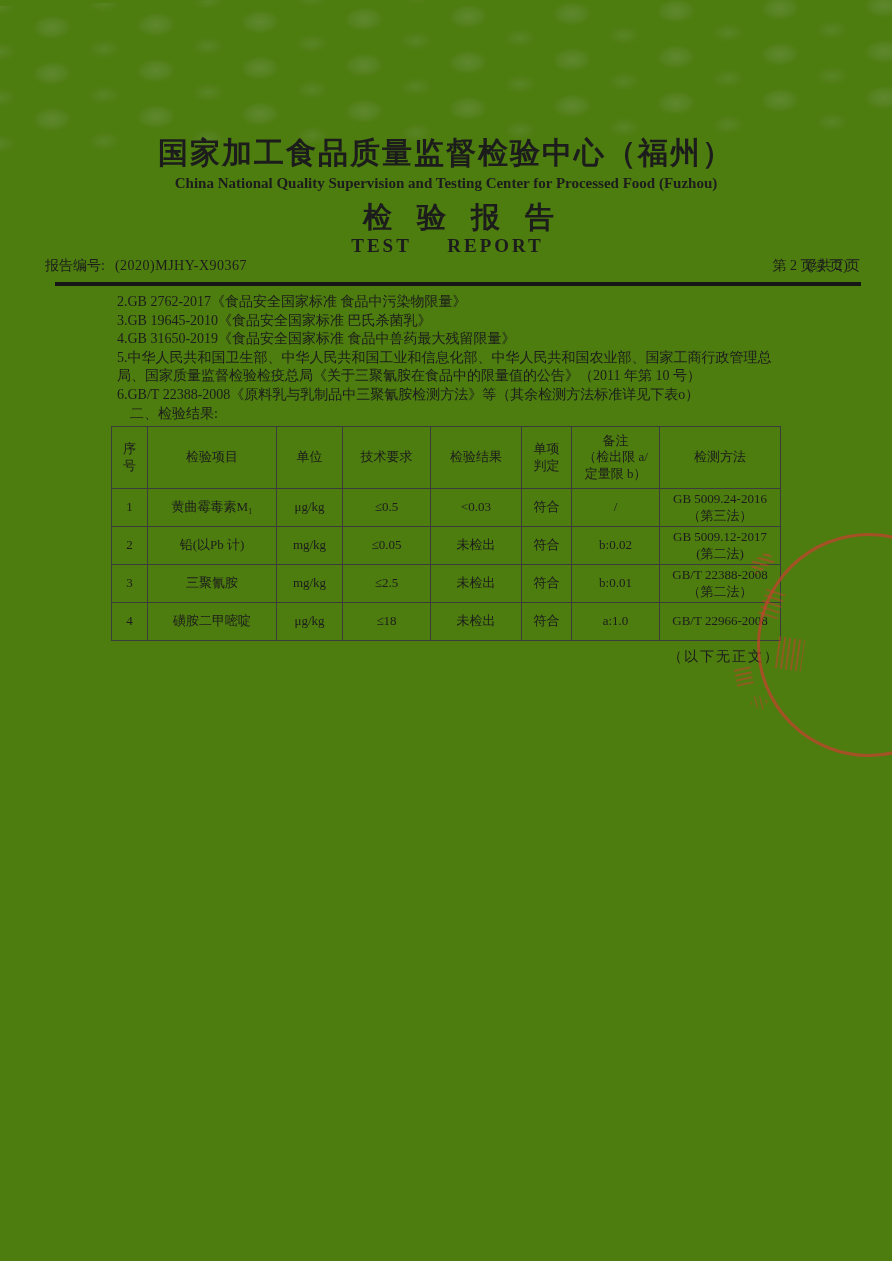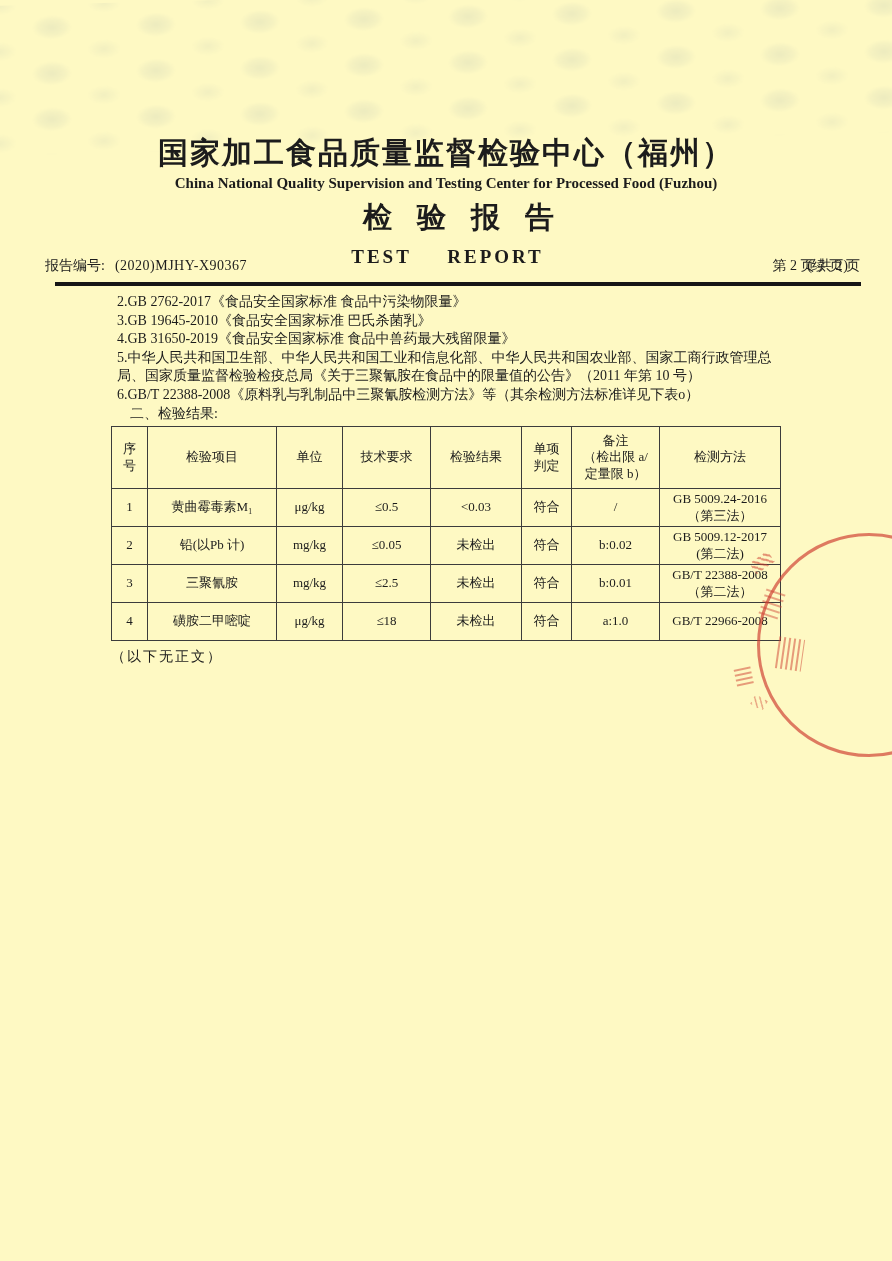--- a/index.html
+++ b/index.html
@@ -1,19 +1,19 @@
 <!DOCTYPE html>
 <html><head>
 <meta charset="utf-8">
 <style>
   html,body { margin:0; padding:0; background:#ffffff; }
   .page {
     position:relative;
     width:892px; height:1261px;
-    background:#fef9c3;
+    background:#4d7c0f;
     overflow:hidden;
     font-family:"Liberation Serif","DejaVu Serif",serif;
     color:#1c1c1c;
   }
 
   
   .watermark {
     position:absolute; top:-6px; left:0; width:892px; height:150px;
     background-image:
       radial-gradient(ellipse 28px 17px at 50% 50%, rgba(168,180,173,0.20) 0%, rgba(168,180,173,0.10) 45%, rgba(168,180,173,0) 72%),
@@ -21,21 +21,21 @@
     background-size:104px 46px, 104px 46px;
     background-position:0 0, 52px 23px;
     transform:skewY(-1.5deg);
   }
 
   
   .header-block { position:absolute; top:136px; left:0; width:892px; text-align:center; }
   .title-cn { font-size:30px; font-weight:700; letter-spacing:2px; line-height:34px; }
   .title-en { font-size:15px; font-weight:700; margin-top:4px; line-height:18px; }
   .report-cn { font-size:29px; font-weight:700; letter-spacing:25px; text-indent:25px; margin-top:9px; line-height:33px;padding-left:25px; }
-  .report-en { font-size:19px; font-weight:700; letter-spacing:3px; word-spacing:28px; text-indent:3px; margin-top:12px; line-height:22px; }
+  .report-en { font-size:19px; font-weight:700; letter-spacing:3px; word-spacing:28px; text-indent:3px; margin-top:1px; line-height:22px; }
 
   .meta-row { position:absolute; top:257px; left:45px; width:815px; font-size:14px; line-height:18px; }
   .meta-center { position:absolute; left:0; right:12px; text-align:right; }
   .meta-right { float:right; }
   .meta-left .val { margin-left:10px; letter-spacing:0.5px; }
 
   .rule { position:absolute; top:282px; left:55px; width:806px; height:4px; background:#161616; }
 
   
   .body-text { position:absolute; top:293px; left:117px; width:676px; font-size:14px; line-height:18.6px; }
@@ -51,21 +51,21 @@
     padding:1px 2px;
     white-space:pre-line;
     line-height:16.5px;
     overflow:hidden;
   }
   table.results thead tr { height:62px; }
   table.results tbody tr { height:38px; }
   td.cell-item { text-align:left; padding-left:9px; }
   td.cell-method { text-align:left; padding-left:5px; line-height:16px; }
 
-  .no-more { width:669px; margin-left:-6px; text-align:left; font-size:14px; margin-top:7px; letter-spacing:2px; }
+  .no-more { width:669px; margin-left:-6px; text-align:right; font-size:14px; margin-top:7px; letter-spacing:2px; }
 
   
   .stamp-circle {
     position:absolute; left:757px; top:533px;
     width:218px; height:218px;
     border:3.5px solid rgba(206,62,48,0.68);
     border-radius:50%;
     filter:blur(0.7px);
   }
   .stamp-frag { position:absolute; filter:blur(0.6px); }

